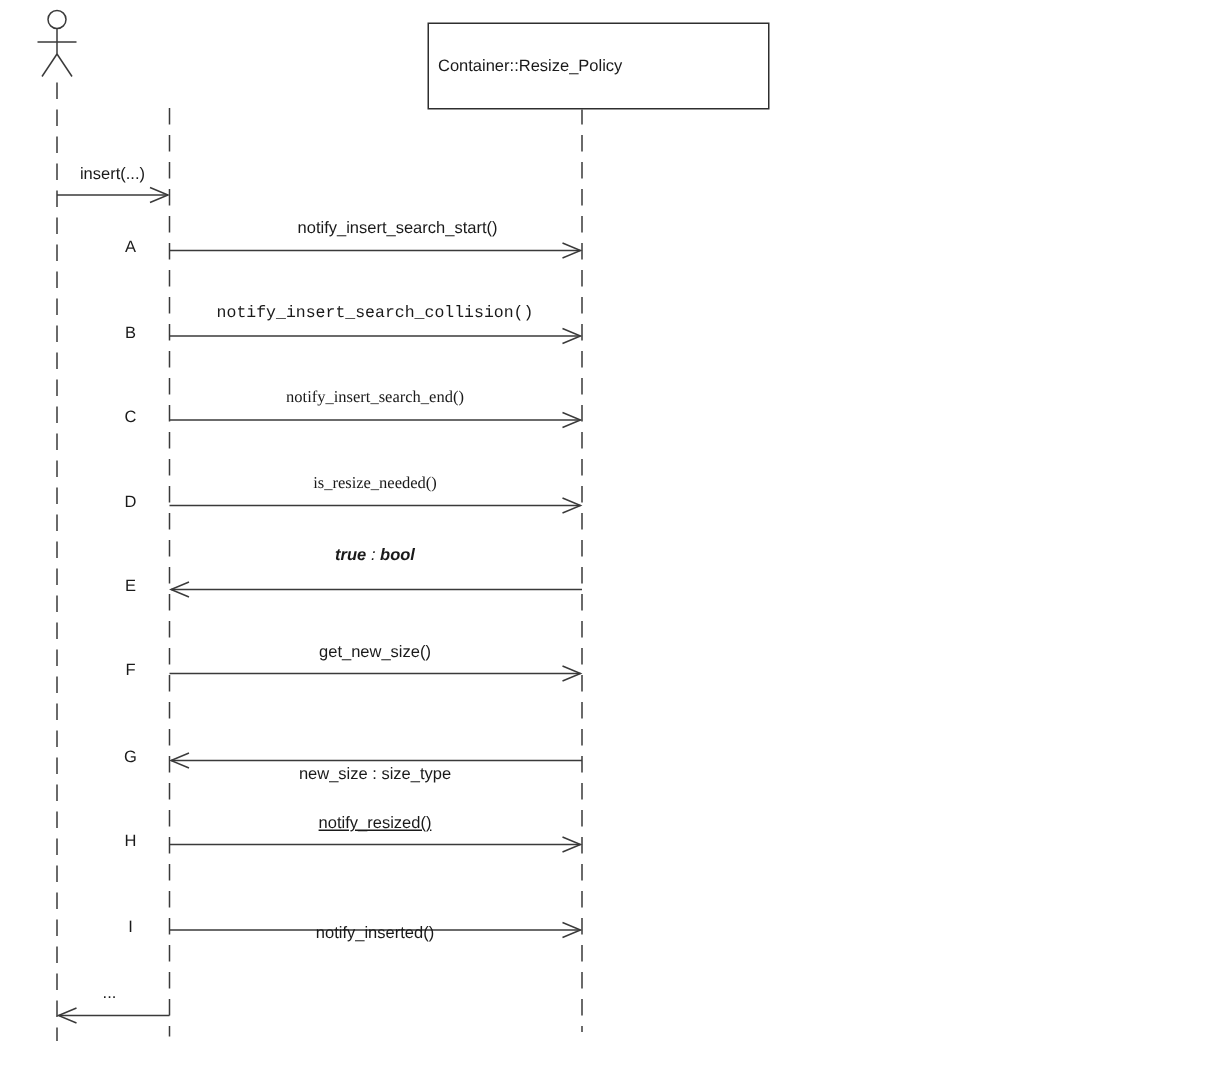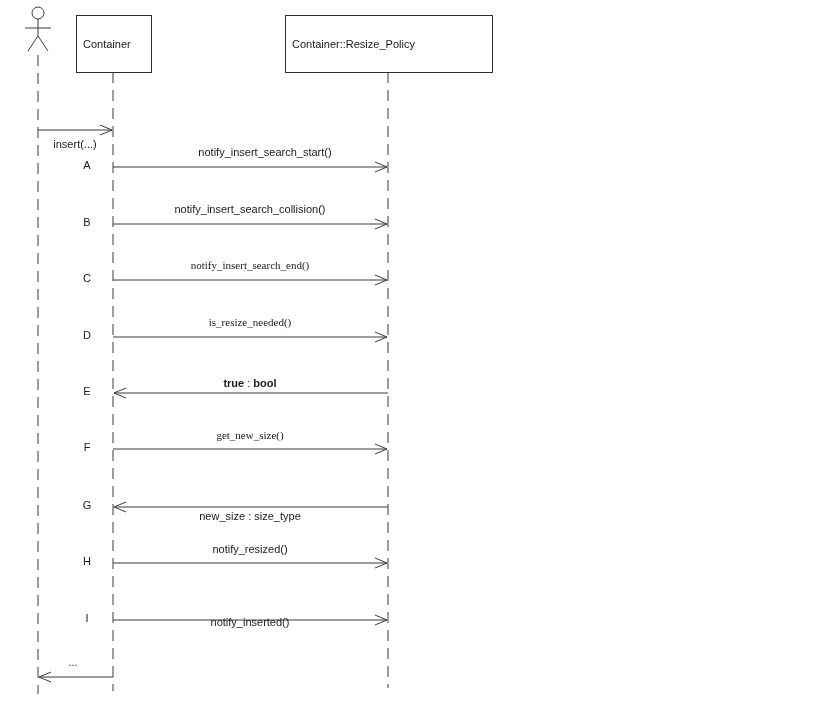--- a/index.html
+++ b/index.html
@@ -114,54 +114,51 @@
     <g class="stroke">
       <line x1="113" y1="620" x2="387" y2="620"></line>
       <polyline points="375,615 387,620 375,625"></polyline>
     </g>
     <g class="stroke">
       <line x1="39" y1="677" x2="113" y2="677"></line>
       <polyline points="51,672 39,677 51,682"></polyline>
     </g>
   </svg>
 
-  <div class="pbox" style="left:76px; top:15px; width:76px; height:58px;">
-    <span class="pbox-label">Container</span>
-  </div>
 
-  <div class="pbox" style="left:285px; top:15px; width:208px; height:58px;">
+  <div class="pbox" style="left:285px; top:15px; width:228px; height:58px;">
     <span class="pbox-label">Container::Resize_Policy</span>
   </div>
 
-  <div class="msg-text" style="left:75px;  top:116px;margin-top:28px;">insert(...)</div>
+  <div class="msg-text" style="left:75px;  top:116px;">insert(...)</div>
 
   <div class="msg-label" style="left:87px; top:165px;">A</div>
   <div class="msg-text" style="left:265px; top:152px;">notify_insert_search_start()</div>
 
   <div class="msg-label" style="left:87px; top:222px;">B</div>
-  <div class="msg-text" style="left:250px; top:209px;">notify_insert_search_collision()</div>
+  <div class="msg-text" style="left:250px; top:209px;font-family:Liberation Mono, monospace;">notify_insert_search_collision()</div>
 
   <div class="msg-label" style="left:87px; top:278px;">C</div>
   <div class="msg-text" style="left:250px; top:265px;font-family:Liberation Serif, serif;">notify_insert_search_end()</div>
 
   <div class="msg-label" style="left:87px; top:335px;">D</div>
   <div class="msg-text" style="left:250px; top:322px;font-family:Liberation Serif, serif;">is_resize_needed()</div>
 
   <div class="msg-label" style="left:87px; top:391px;">E</div>
-  <div class="msg-text" style="left:250px; top:383px;">
+  <div class="msg-text" style="left:250px; top:370px;font-style:italic;">
     <span class="bold">true</span><span> : </span><span class="bold">bool</span>
   </div>
 
   <div class="msg-label" style="left:87px; top:447px;">F</div>
-  <div class="msg-text" style="left:250px; top:435px;font-family:Liberation Serif, serif;">get_new_size()</div>
+  <div class="msg-text" style="left:250px; top:435px;">get_new_size()</div>
 
   <div class="msg-label" style="left:87px; top:505px;">G</div>
   <div class="msg-text" style="left:250px; top:516px;">new_size : size_type</div>
 
   <div class="msg-label" style="left:87px; top:561px;">H</div>
-  <div class="msg-text" style="left:250px; top:549px;">notify_resized()</div>
+  <div class="msg-text" style="left:250px; top:549px;text-decoration:underline;">notify_resized()</div>
 
   <div class="msg-label" style="left:87px; top:618px;">I</div>
   <div class="msg-text" style="left:250px; top:622px;">notify_inserted()</div>
 
   <div class="msg-text" style="left:73px; top:662px;">...</div>
 
 </div>
 
 </body></html>

